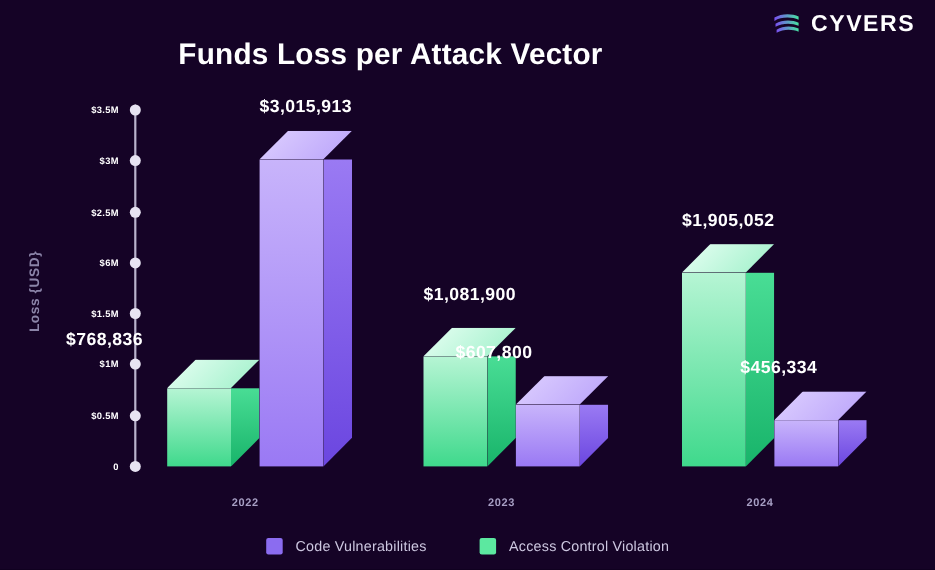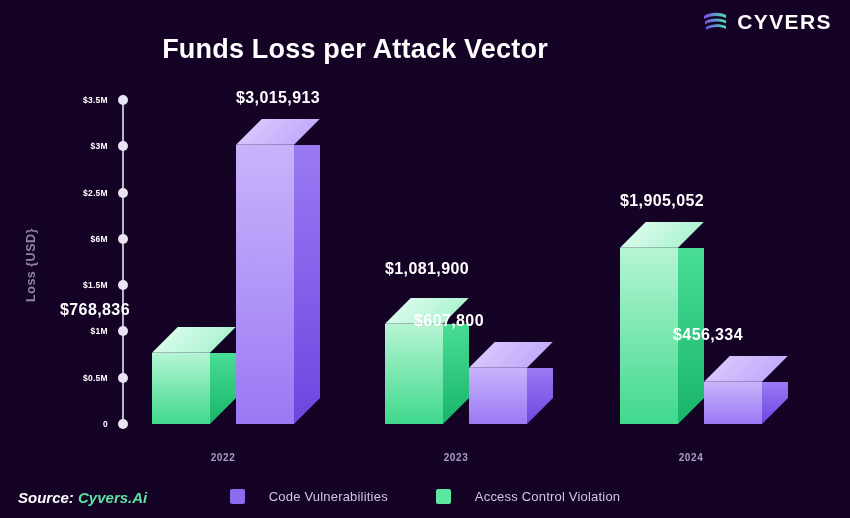--- a/index.html
+++ b/index.html
@@ -114,21 +114,21 @@
     font-size:15px; font-weight:bold; font-style:italic;
     color:#ffffff;
     white-space:nowrap;
   }
   .source .src-val { color:#5fe3a1; }
 
   .legend {
     position:absolute; left:0; bottom:14px; width:850px;
     display:flex; justify-content:center; align-items:center; gap:48px;
   }
-  .legend-item { display:flex; align-items:center; gap:24px;margin-top:14px; }
+  .legend-item { display:flex; align-items:center; gap:12px;margin-top:14px; }
   .legend-swatch { width:15px; height:15px; border-radius:2px; display:block; }
   .legend-text { color:#cdc7e0; font-size:13px; letter-spacing:0.2px; }
 </style>
 </head>
 <body>
 
 <div class="canvas">
 
   <div class="brand">
     <svg class="brand-mark" viewBox="0 0 28 24">
@@ -209,24 +209,20 @@
         </div>
         <div class="val-label" style="left: 708px; top: 325.757px; transform: translateX(-50%);">$456,334</div>
       </div>
     <div id="years">
         <div class="year-label" style="left: 223px; top: 452px; transform: translateX(-50%);">2022</div>
         <div class="year-label" style="left: 456px; top: 452px; transform: translateX(-50%);">2023</div>
         <div class="year-label" style="left: 691px; top: 452px; transform: translateX(-50%);">2024</div>
       </div>
   </div>
 
-  <div class="source">
-    <span>Source:</span>
-    <span class="src-val">Cyvers.Ai</span>
-  </div>
 
   <div class="legend">
     <div class="legend-item">
       <span class="legend-swatch" style="background:#8b6cf0"></span>
       <span class="legend-text">Code Vulnerabilities</span>
     </div>
     <div class="legend-item">
       <span class="legend-swatch" style="background:#5ce8a0"></span>
       <span class="legend-text">Access Control Violation</span>
     </div>

